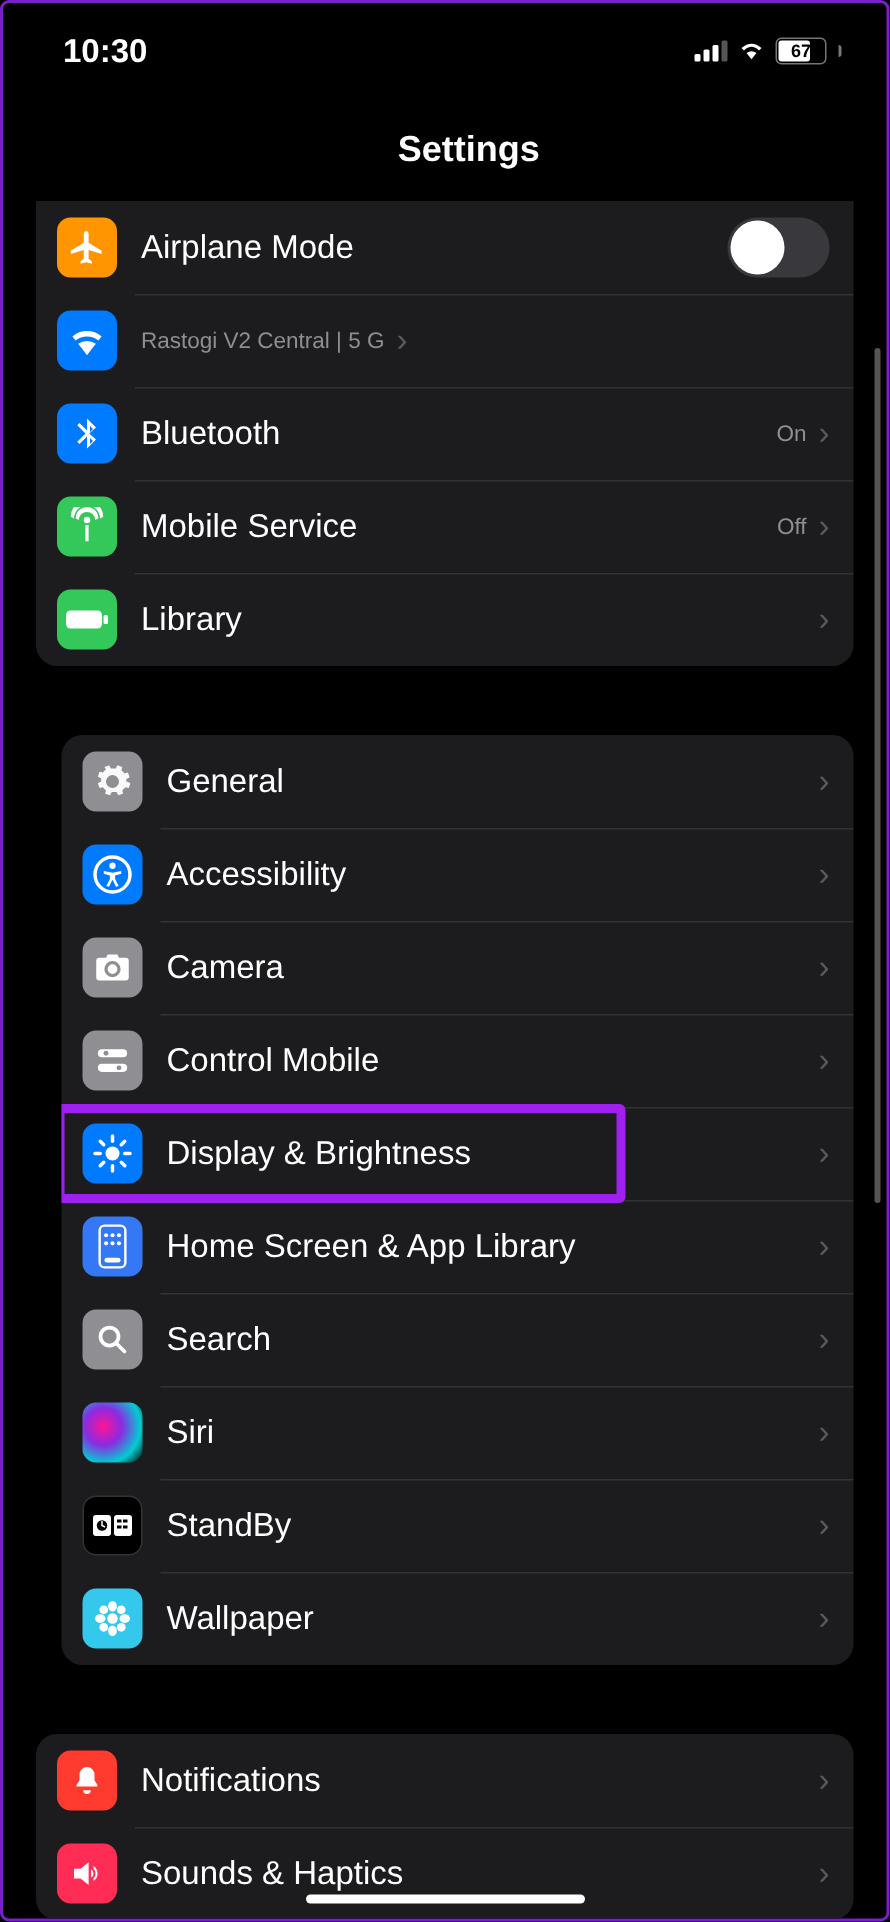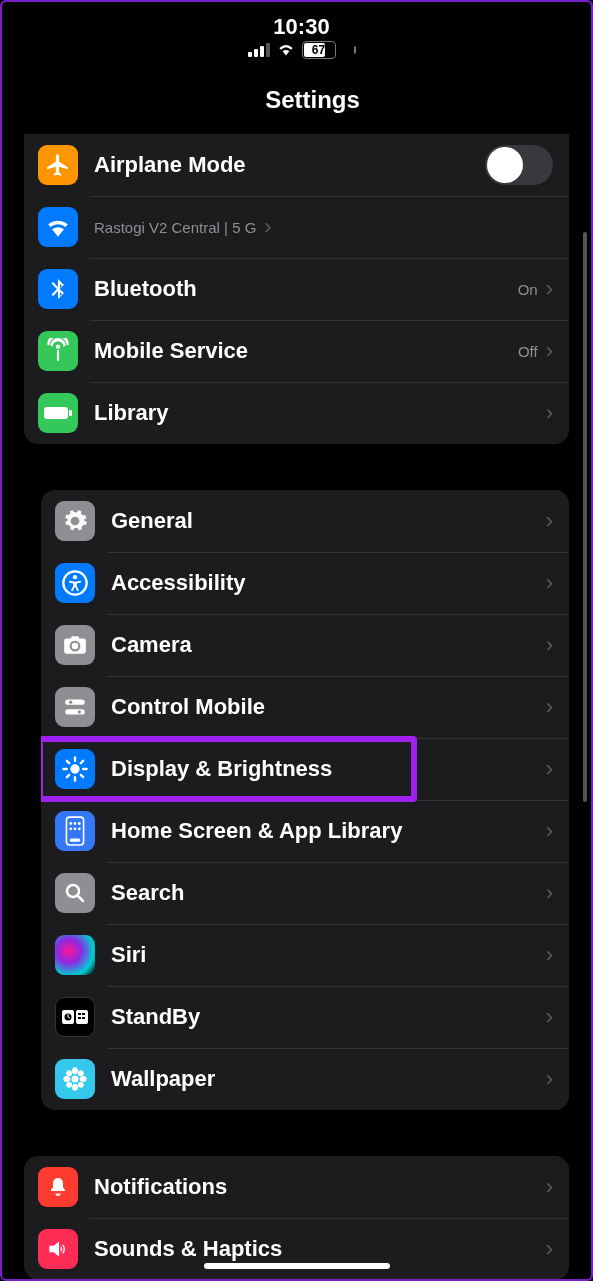--- a/index.html
+++ b/index.html
@@ -13,29 +13,28 @@
       position: relative;
       border: 2px solid #7a1fc9;
       border-radius: 6px;
     }
     .status-bar {
       display: flex;
       justify-content: space-between;
       align-items: center;
       padding: 12px 30px 8px 40px;
       height: 60px;
-      flex-direction: column;
     }
     .status-time { font-size: 22px; font-weight: 600; }
     .status-right { display: flex; align-items: center; gap: 6px; }
     .bars { display: flex; align-items: flex-end; gap: 2px; height: 14px; }
     .bar { width: 4px; background: #fff; border-radius: 1px; }
     .bar:nth-child(1){height:5px} .bar:nth-child(2){height:8px} .bar:nth-child(3){height:11px} .bar:nth-child(4){height:14px; background:#555}
     .wifi-ico svg { width: 20px; height: 16px; }
-    .battery { display:flex; align-items:center; gap:18px;}
+    .battery { display:flex; align-items:center; gap:8px;}
     .battery-body { width: 34px; height: 18px; border:1.5px solid #777; border-radius:4px; position:relative; display:flex; align-items:center; justify-content:center;}
     .battery-fill { position:absolute; left:1px; top:1px; bottom:1px; width:67%; background:#fff; border-radius:2px;}
     .battery-text { position:relative; font-size:12px; font-weight:600; color:#000; z-index:2;}
     .battery-tip { width:2px; height:8px; background:#777; border-radius:0 2px 2px 0;}
     .header { text-align: center; padding: 24px 0 20px; }
     .header-title { font-size: 24px; font-weight: 600; padding-left: 32px; }
     .content { padding: 0 22px; }
     .group {
       background: #1c1c1e;
       border-radius: 14px;
@@ -57,21 +56,21 @@
       height: 1px;
       background: #333;
     }
     .icon-wrap {
       width: 40px; height: 40px;
       border-radius: 9px;
       display: flex; align-items:center; justify-content:center;
       flex-shrink: 0;
       margin-right: 16px;
     }
-    .label { font-size: 22px; font-weight: 700; flex:1; color:#fff; }
+    .label { font-size: 22px; font-weight: 400; flex:1; color:#fff; }
     .value { font-size: 15px; color:#8e8e93; margin-right:8px; }
     .chevron { color:#5a5a5e; font-size: 22px; font-weight:300; }
     .toggle {
       width: 68px; height: 40px; background:#39393d; border-radius:20px; position:relative;
     }
     .toggle-knob { width:36px; height:36px; background:#fff; border-radius:50%; position:absolute; left:2px; top:2px;}
     .highlight {
       position:absolute;
       border: 6px solid #a020f0;
       border-radius: 4px;

